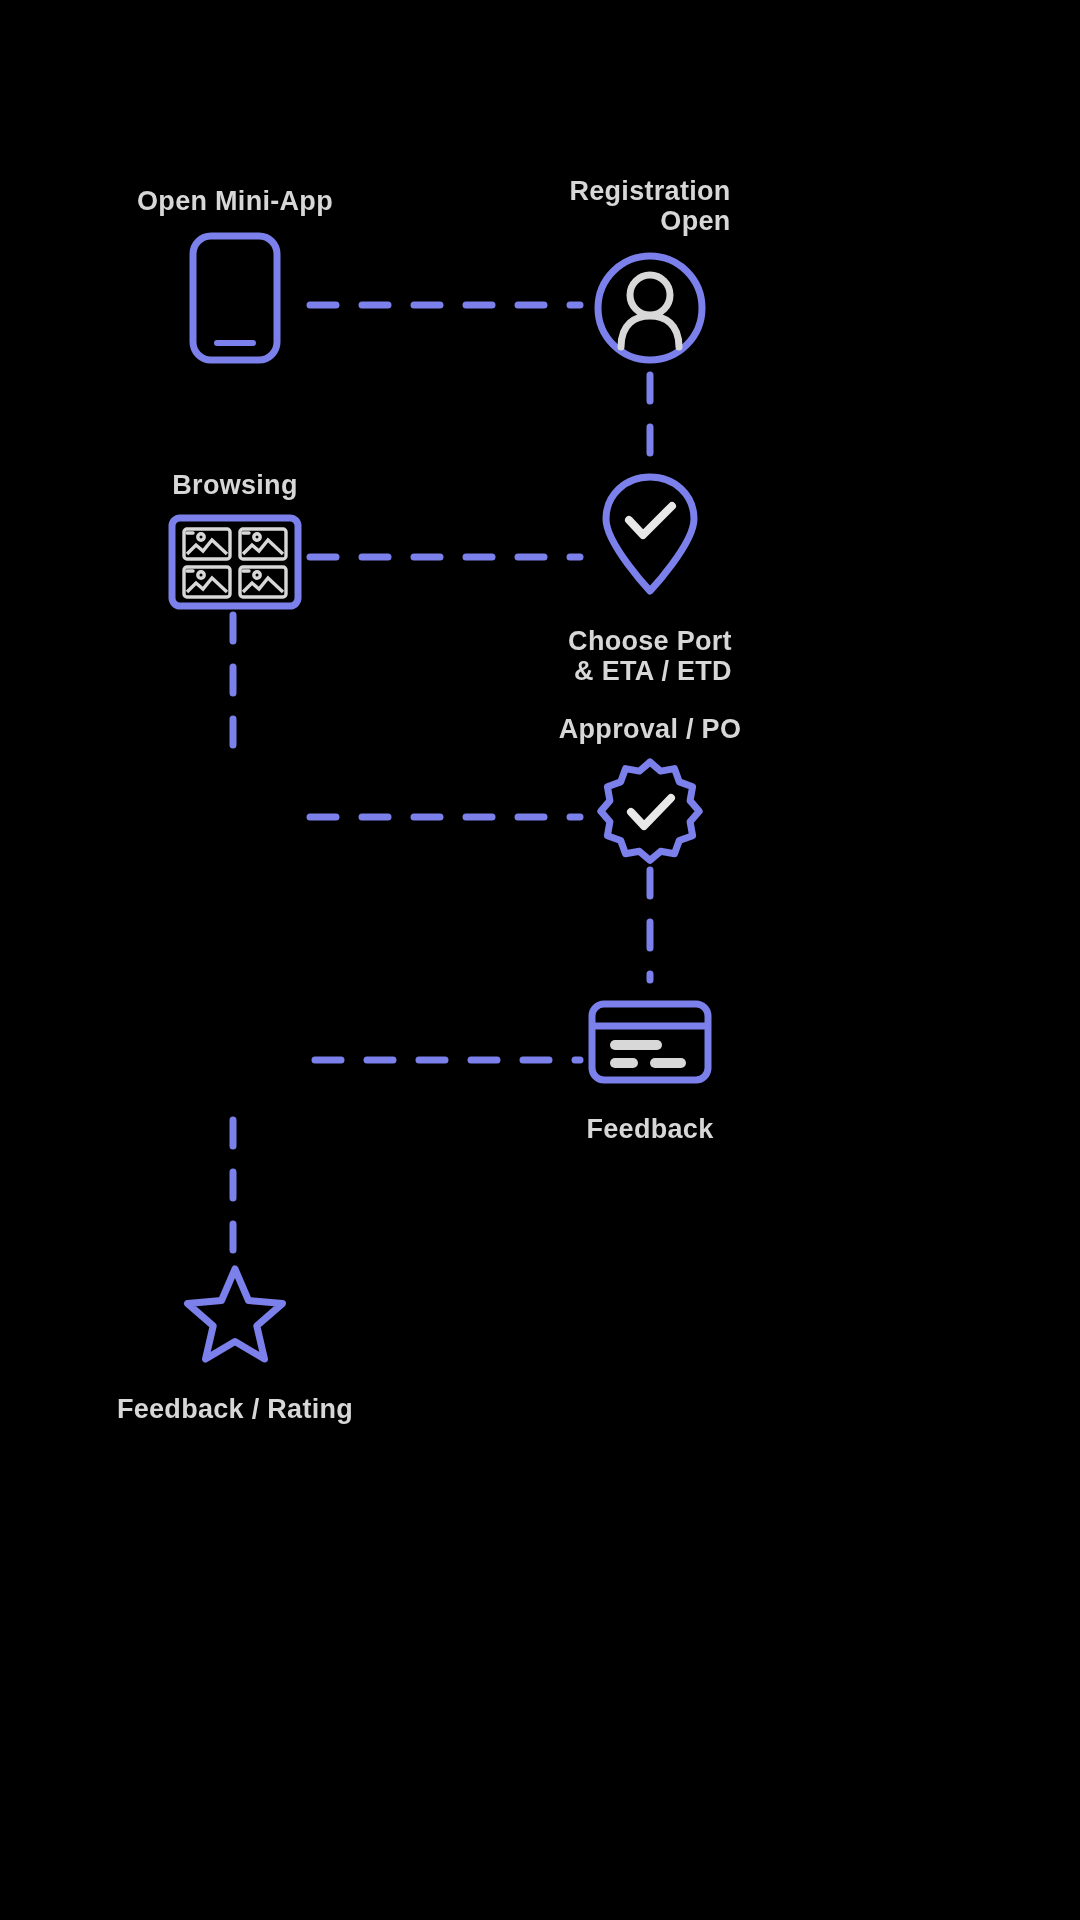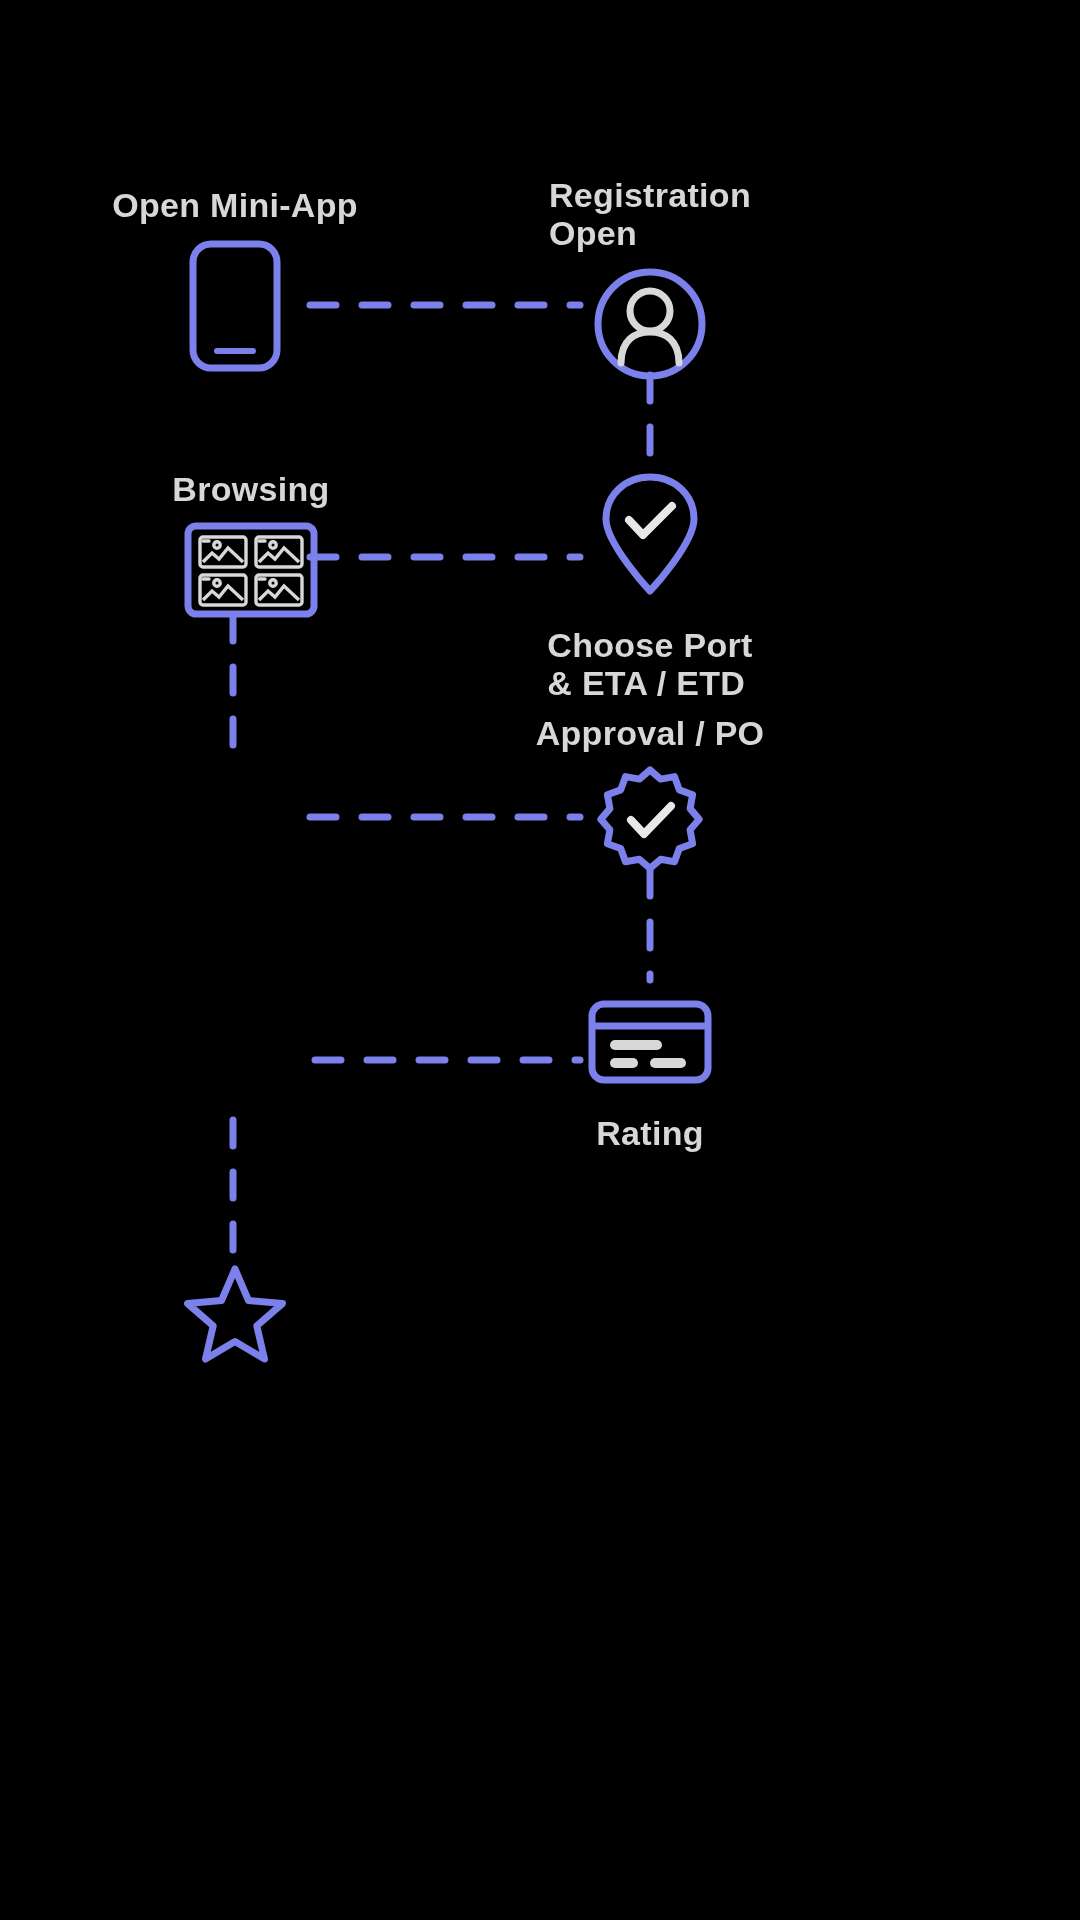--- a/index.html
+++ b/index.html
@@ -11,24 +11,24 @@
     overflow:hidden;
     position:relative;
   }
   #stage{position:relative;width:1080px;height:1920px;}
 
   .node{position:absolute;display:flex;flex-direction:column;align-items:center;}
 
   .label{
     color:#D7D7D7;
     font-weight:700;
-    font-size:34px;
+    font-size:27px;
     line-height:1.12;
     letter-spacing:.3px;
-    text-align:left;
+    text-align:right;
     white-space:pre-line;
   }
   .label.above{margin-bottom:14px;}
   .label.below{margin-top:30px;}
 
   .icon{display:block;}
   .icon svg{display:block;overflow:visible;}
 
   .connector{position:absolute;}
   .connector svg{display:block;overflow:visible;}
@@ -101,21 +101,21 @@
 Open</div>
     <div class="icon">
       <svg width="116" height="116" viewBox="0 0 116 116">
         <circle cx="58" cy="58" r="52" fill="none" stroke="#7B80EA" stroke-width="7"></circle>
         <circle cx="58" cy="45" r="20" fill="none" stroke="#D8D8D8" stroke-width="7"></circle>
         <path d="M29 97 C29 74 43 66 58 66 C73 66 87 74 87 97" fill="none" stroke="#D8D8D8" stroke-width="7" stroke-linecap="round"></path>
       </svg>
     </div>
   </div>
 
-  <div class="node" style="left:116px;top:470px;width:270px;">
+  <div class="node" style="left:100px;top:470px;width:270px;">
     <div class="label above">Browsing</div>
     <div class="icon">
       <svg width="134" height="96" viewBox="0 0 134 96">
         <rect x="4" y="4" width="126" height="88" rx="8" ry="8" fill="none" stroke="#7B80EA" stroke-width="7"></rect>
 
         <g stroke="#D8D8D8" stroke-width="3.4" fill="none">
           <rect x="16" y="15" width="46" height="30" rx="3"></rect>
           <path d="M19 40 l9 -9 l7 6 l9 -11 l15 14"></path>
           <circle cx="33" cy="23" r="3.2"></circle>
           <line x1="19" y1="19" x2="25" y2="19" stroke-linecap="round"></line>
@@ -176,25 +176,26 @@
   <div class="node" style="left:515px;top:1000px;width:270px;">
     <div class="icon">
       <svg width="124" height="84" viewBox="0 0 124 84">
         <rect x="4" y="4" width="116" height="76" rx="12" ry="12" fill="none" stroke="#7B80EA" stroke-width="7"></rect>
         <line x1="4" y1="26" x2="120" y2="26" stroke="#7B80EA" stroke-width="7"></line>
         <rect x="22" y="40" width="52" height="10" rx="5" fill="#D8D8D8"></rect>
         <rect x="22" y="58" width="28" height="10" rx="5" fill="#D8D8D8"></rect>
         <rect x="62" y="58" width="36" height="10" rx="5" fill="#D8D8D8"></rect>
       </svg>
     </div>
-    <div class="label below">Rating</div>
+    <div class="label below">Feedback</div>
   </div>
 
   <div class="node" style="left:100px;top:1264px;width:270px;">
     <div class="icon">
       <svg width="104" height="100" viewBox="0 0 104 100">
         <path d="M52 5 L65.5 36.5 L99.5 39.5 L73.8 61.9 L81.5 95 L52 77.5
                  L22.5 95 L30.2 61.9 L4.5 39.5 L38.5 36.5 Z" fill="none" stroke="#7B80EA" stroke-width="7" stroke-linejoin="round"></path>
       </svg>
     </div>
+    <div class="label below">Feedback / Rating</div>
   </div>
 
 </div>
 
 </body></html>

